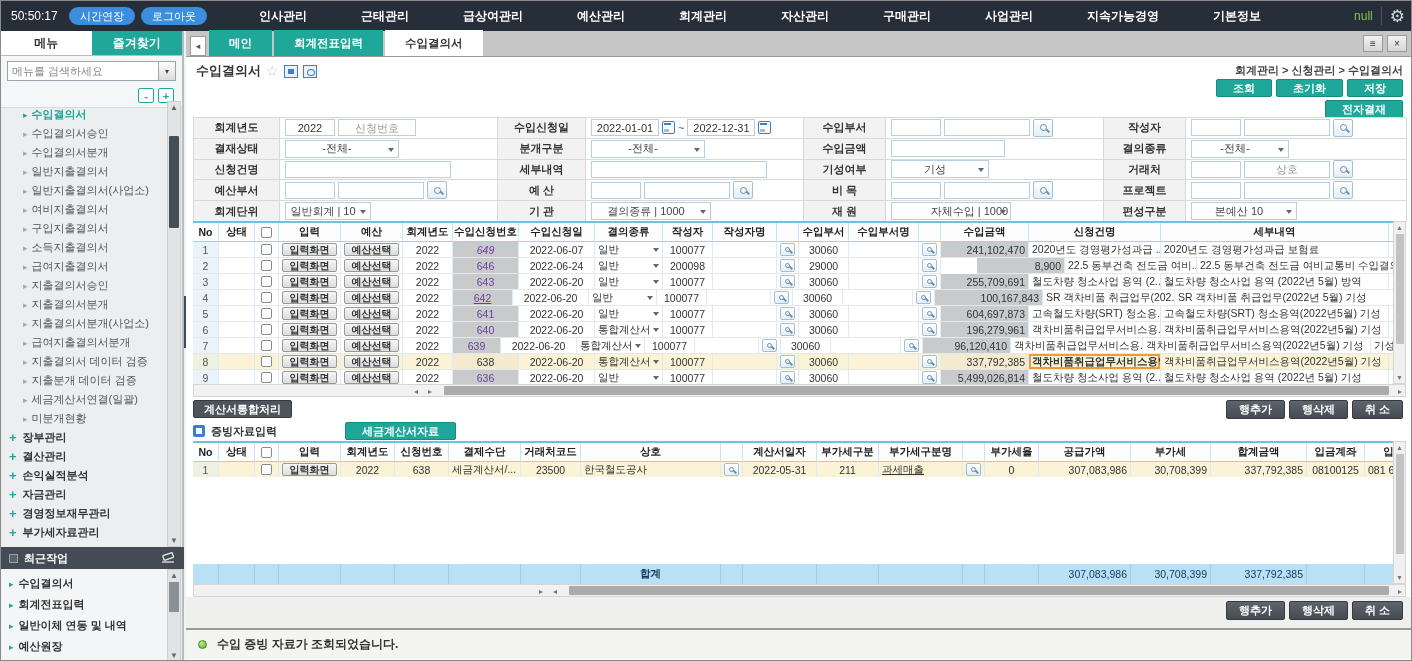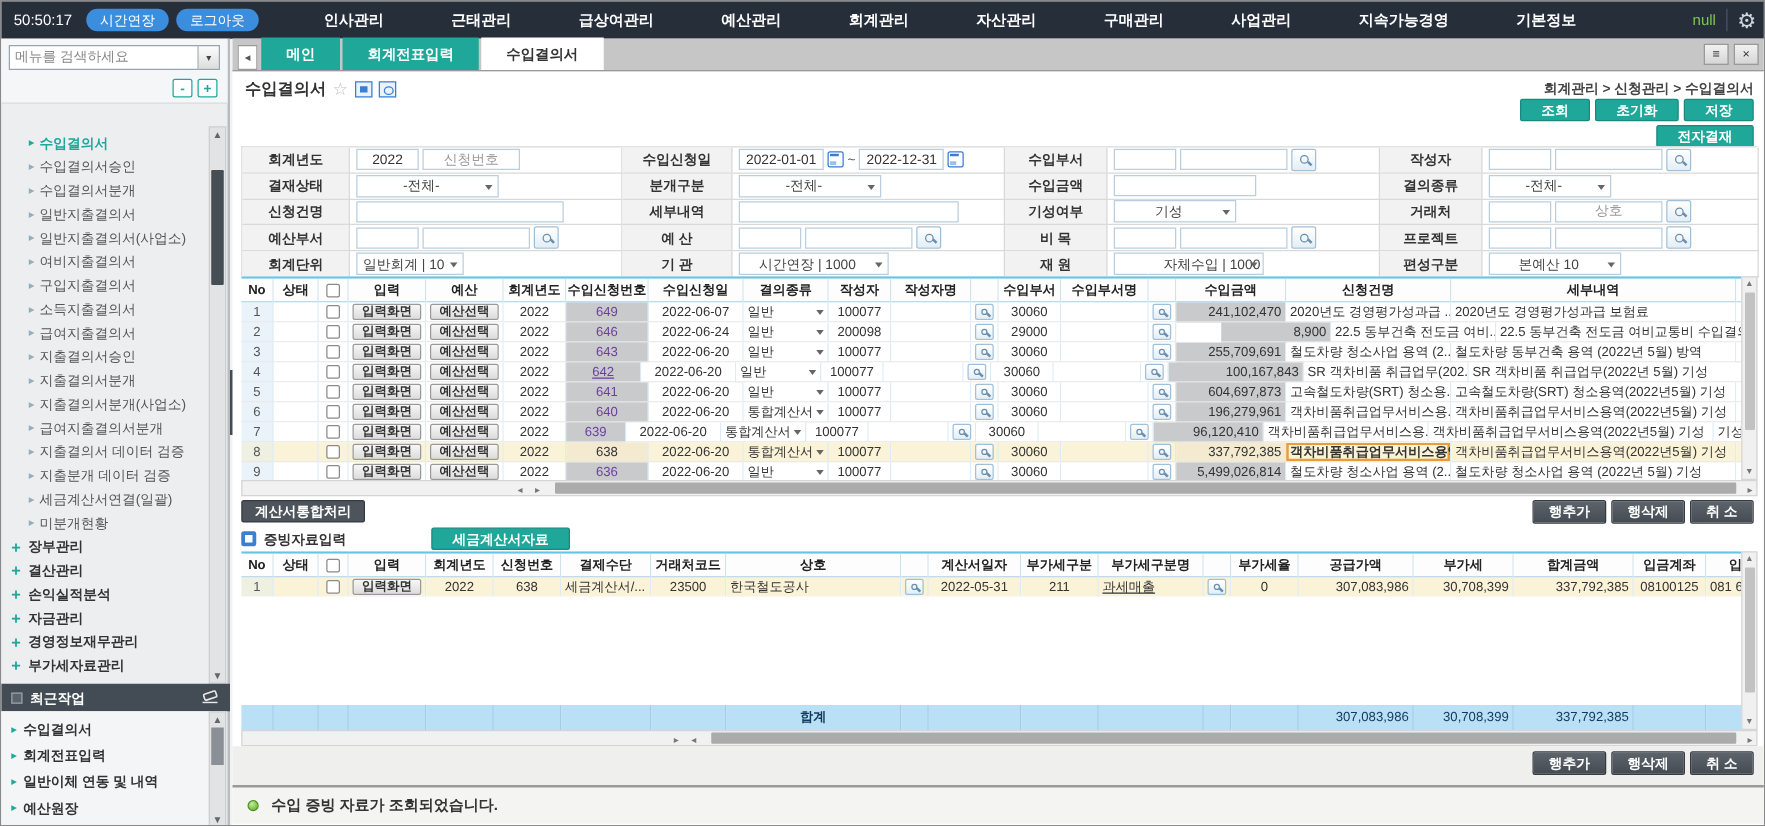--- a/index.html
+++ b/index.html
@@ -169,20 +169,24 @@
         <div class="nav-item">기본정보</div>
       </div>
     <div class="top-right">
       <span class="user-null">null</span>
       <span class="top-sep"></span>
       <span class="gear">⚙</span>
     </div>
   </div>
 
   <div id="sidebar">
+    <div class="side-tabs">
+      <div class="side-tab menu">메뉴</div>
+      <div class="side-tab fav">즐겨찾기</div>
+    </div>
     <div class="search-row">
       <input class="search-input" placeholder="메뉴를 검색하세요" style="">
       <button class="search-dd">▾</button>
     </div>
     <div class="pm-row">
       <button class="pm-btn">-</button>
       <button class="pm-btn">+</button>
     </div>
     <div id="menu-tree">
         <div class="tree-item sel">
@@ -460,21 +464,21 @@
         <div class="f-label">회계단위</div>
         <div class="f-field">
           <div class="f-select" style="width: 86px;">
             <span class="sv">일반회계 | 10</span>
             <span class="dda"></span>
           </div>
         </div>
         <div class="f-label">기  관</div>
         <div class="f-field">
           <div class="f-select" style="width: 120px;">
-            <span class="sv">시간연장 | 1000</span>
+            <span class="sv">결의종류 | 1000</span>
             <span class="dda"></span>
           </div>
         </div>
         <div class="f-label">재  원</div>
         <div class="f-field">
           <div class="f-select" style="width: 120px; padding-left: 47px;">
             <span class="sv">자체수입 | 1000</span>
             <span class="dda"></span>
           </div>
         </div>
@@ -517,21 +521,21 @@
           <div class="g-cell ctr" style="width: 24px;">
             <span class="cb"></span>
           </div>
           <div class="g-cell" style="width: 62px;">
             <button class="cell-btn">입력화면</button>
           </div>
           <div class="g-cell" style="width: 62px;">
             <button class="cell-btn">예산선택</button>
           </div>
           <div class="g-cell ctr" style="width: 50px;">2022</div>
-          <div class="g-cell ctr gray pur" style="width: 66px;">649</div>
+          <div class="g-cell ctr gray pur" style="width: 66px; font-style: italic;">649</div>
           <div class="g-cell ctr" style="width: 76px;">2022-06-07</div>
           <div class="g-cell selcell" style="width: 68px;">
             <span class="sv">일반</span>
             <span class="dda"></span>
           </div>
           <div class="g-cell ctr" style="width: 50px;">100077</div>
           <div class="g-cell" style="width: 64px;"></div>
           <div class="g-cell ctr" style="width: 22px;">
             <button class="g-magbtn">
               <span class="mag"></span>
@@ -619,21 +623,21 @@
           </div>
           <div class="g-cell ctr" style="width: 50px;">30060</div>
           <div class="g-cell" style="width: 70px;"></div>
           <div class="g-cell ctr" style="width: 22px;">
             <button class="g-magbtn">
               <span class="mag"></span>
             </button>
           </div>
           <div class="g-cell rgt gray" style="width: 88px;">255,709,691</div>
           <div class="g-cell" style="width: 132px;">철도차량 청소사업 용역 (2..</div>
-          <div class="g-cell" style="width: 228px;">철도차량 동부건축 용역 (2022년 5월) 방역</div>
+          <div class="g-cell" style="width: 228px;">철도차량 청소사업 용역 (2022년 5월) 방역</div>
           <div class="g-cell selcell" style="width: 54px;">
             <span class="sv">기성</span>
           </div>
         </div>
         <div class="g-row">
           <div class="g-cell rn ctr" style="width: 26px;">4</div>
           <div class="g-cell" style="width: 36px;"></div>
           <div class="g-cell ctr" style="width: 24px;">
             <span class="cb"></span>
           </div>

